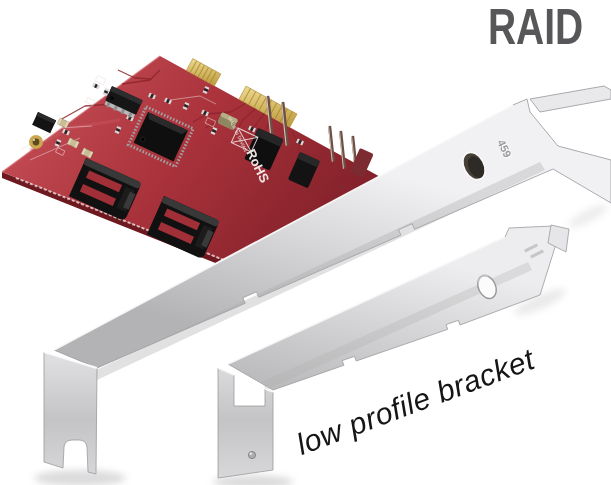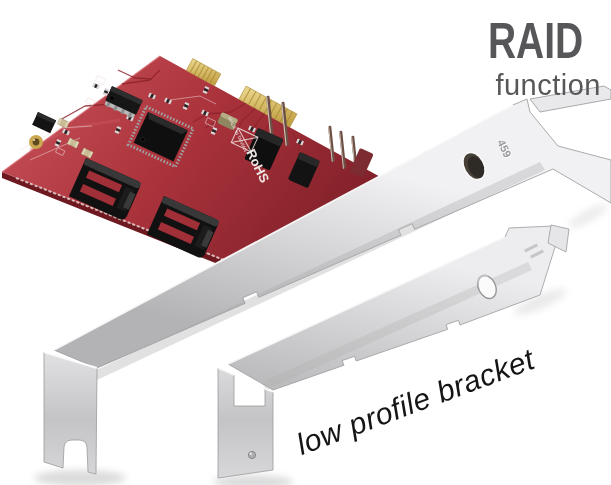--- a/index.html
+++ b/index.html
@@ -1,19 +1,19 @@
 <!DOCTYPE html>
 <html><head>
 <meta charset="utf-8">
 <style>
   html,body{margin:0;padding:0;background:#fff;}
   .stage{position:relative;width:611px;height:485px;background:#ffffff;overflow:hidden;
          font-family:"Liberation Sans",sans-serif;}
   .stage svg{position:absolute;left:0;top:0;}
-  .raid-label{position:absolute;top:2px;right:10px;text-align:right;color:#57575a;line-height:1;margin-top:14px;}
+  .raid-label{position:absolute;top:2px;right:10px;text-align:right;color:#57575a;line-height:1;}
   .raid-label .line1{display:inline-block;font-weight:bold;font-size:50px;letter-spacing:0px;
                      transform:scaleX(.78);transform-origin:100% 0;padding-right:23px;}
   .raid-label .line2{display:block;font-size:29px;margin-top:5px;letter-spacing:.5px;}
   .lp-label{position:absolute;left:292px;top:430px;transform:rotate(-20.5deg);transform-origin:0 0;
             font-style:italic;font-size:30px;color:#151515;white-space:nowrap;letter-spacing:.5px;}
   text{font-family:"Liberation Sans",sans-serif;}
 </style>
 </head>
 <body>
 
@@ -293,17 +293,16 @@
 
     <g fill="#c2c2c5" opacity=".9">
       <rect x="-1.5" y="-7" width="3" height="14" transform="translate(531,248) rotate(64)"></rect>
       <rect x="-1.5" y="-7" width="3" height="14" transform="translate(537,254) rotate(64)"></rect>
     </g>
   </g>
 </svg>
 
 <div class="raid-label">
   <span class="line1">RAID</span>
-  <span class="line2">function</span>
 </div>
 <div class="lp-label">low profile bracket</div>
 
 </div>
 
 </body></html>

